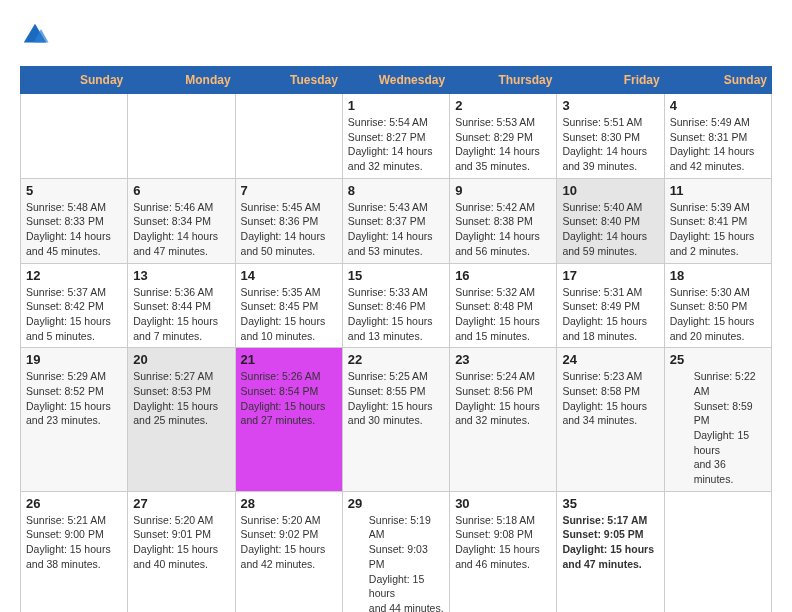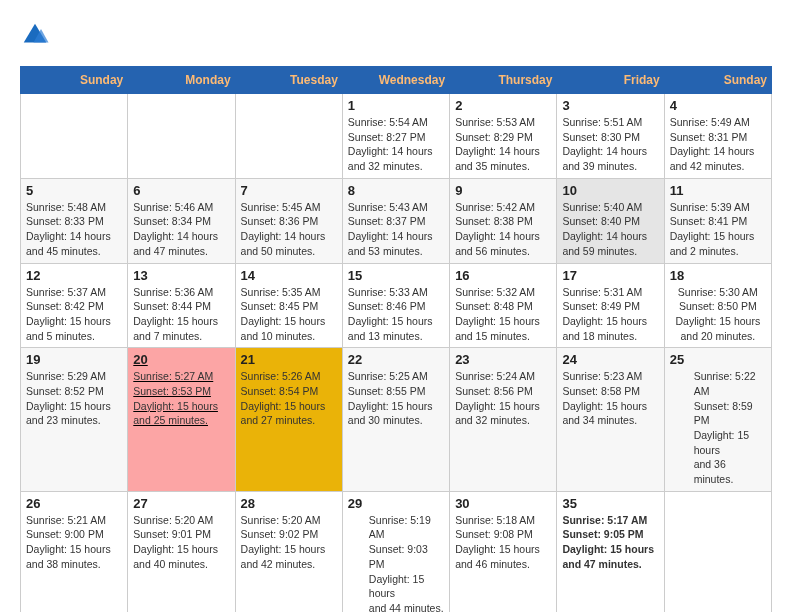--- a/index.html
+++ b/index.html
@@ -247,42 +247,42 @@
         </td>
         <td>
           <div class="day-number">17</div>
           <div class="day-info" style="white-space: pre-line;">Sunrise: 5:31 AM
 Sunset: 8:49 PM
 Daylight: 15 hours
 and 18 minutes.</div>
         </td>
         <td>
           <div class="day-number">18</div>
-          <div class="day-info" style="white-space: pre-line; text-align: center;">Sunrise: 5:30 AM
+          <div class="day-info" style="white-space: pre-line;">Sunrise: 5:30 AM
 Sunset: 8:50 PM
 Daylight: 15 hours
 and 20 minutes.</div>
         </td>
       </tr>
       <tr>
         <td style="background: rgb(247, 247, 247);">
           <div class="day-number">19</div>
           <div class="day-info" style="white-space: pre-line;">Sunrise: 5:29 AM
 Sunset: 8:52 PM
 Daylight: 15 hours
 and 23 minutes.</div>
         </td>
-        <td style="background: #fca5a5; text-decoration: underline;">
+        <td style="background: #e5e5e5;">
           <div class="day-number">20</div>
           <div class="day-info" style="white-space: pre-line;">Sunrise: 5:27 AM
 Sunset: 8:53 PM
 Daylight: 15 hours
 and 25 minutes.</div>
         </td>
-        <td style="background: #eab308;">
+        <td style="background: #d946ef;">
           <div class="day-number">21</div>
           <div class="day-info" style="white-space: pre-line;">Sunrise: 5:26 AM
 Sunset: 8:54 PM
 Daylight: 15 hours
 and 27 minutes.</div>
         </td>
         <td style="background: rgb(247, 247, 247);">
           <div class="day-number">22</div>
           <div class="day-info" style="white-space: pre-line;">Sunrise: 5:25 AM
 Sunset: 8:55 PM

